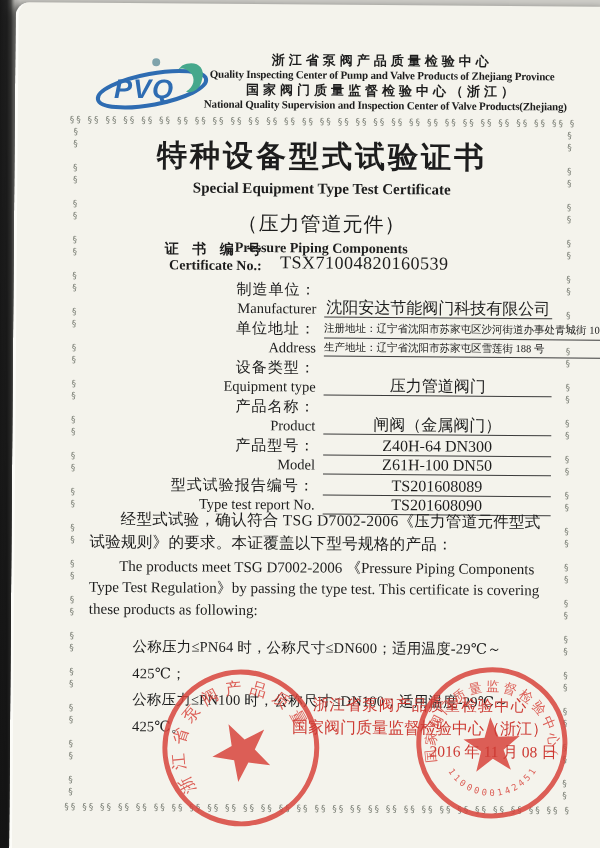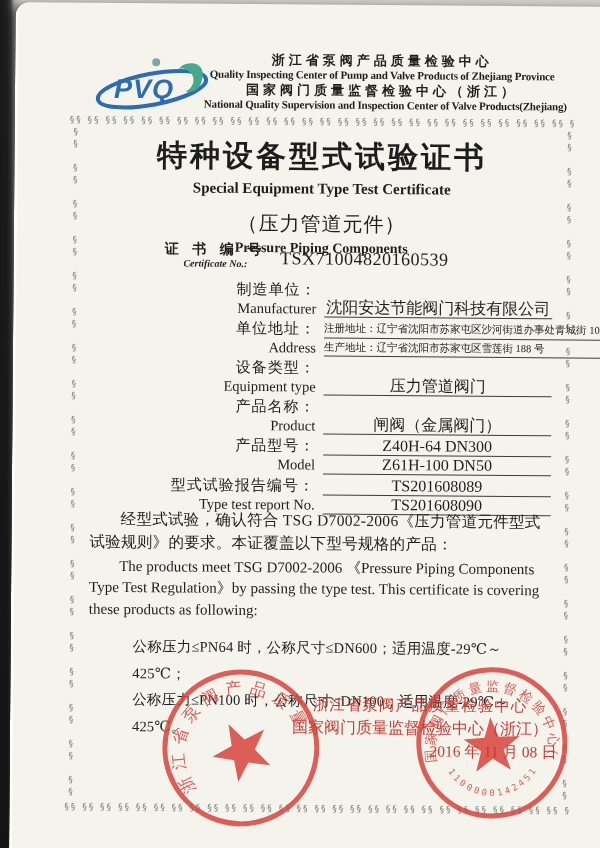--- a/index.html
+++ b/index.html
@@ -27,21 +27,21 @@
   
   .titles{position:absolute;left:0;right:0;top:20px;text-align:center;}
   .t-cn{font-size:30px;font-weight:600;letter-spacing:3px;}
   .t-en{font-size:15px;font-weight:700;margin-top:3px;}
   .t-sub-cn{font-size:20px;margin-top:13px;letter-spacing:1px;}
   .t-sub-en{font-size:14px;font-weight:700;margin-top:3px;}
   
   .certno{position:absolute;left:96px;top:126px;display:flex;align-items:flex-end;gap:14px;}
   .certno .lbl{text-align:center;line-height:1.15;}
   .certno .lbl .cn{font-size:14px;font-weight:700;letter-spacing:5px;}
-  .certno .lbl .en{font-size:10px;font-weight:700;font-style:italic;}
+  .certno .lbl .en{font-size:14px;font-weight:700;}
   .certno .val{font-size:18px;letter-spacing:.5px;padding-bottom:1px;}
   
   .fields{position:absolute;left:22px;top:164px;width:462px;}
   .frow{display:grid;grid-template-columns:226px 1fr;column-gap:8px;margin-bottom:2px;}
   .flbl{text-align:right;line-height:18.5px;}
   .flbl .cn{font-size:15px;letter-spacing:1px;}
   .flbl .en{font-size:14.5px;}
   .fvals{display:flex;flex-direction:column;justify-content:flex-end;}
   .vline{border-bottom:1.2px solid #3b3b3b;text-align:center;font-size:16px;
     line-height:18px;white-space:nowrap;}

